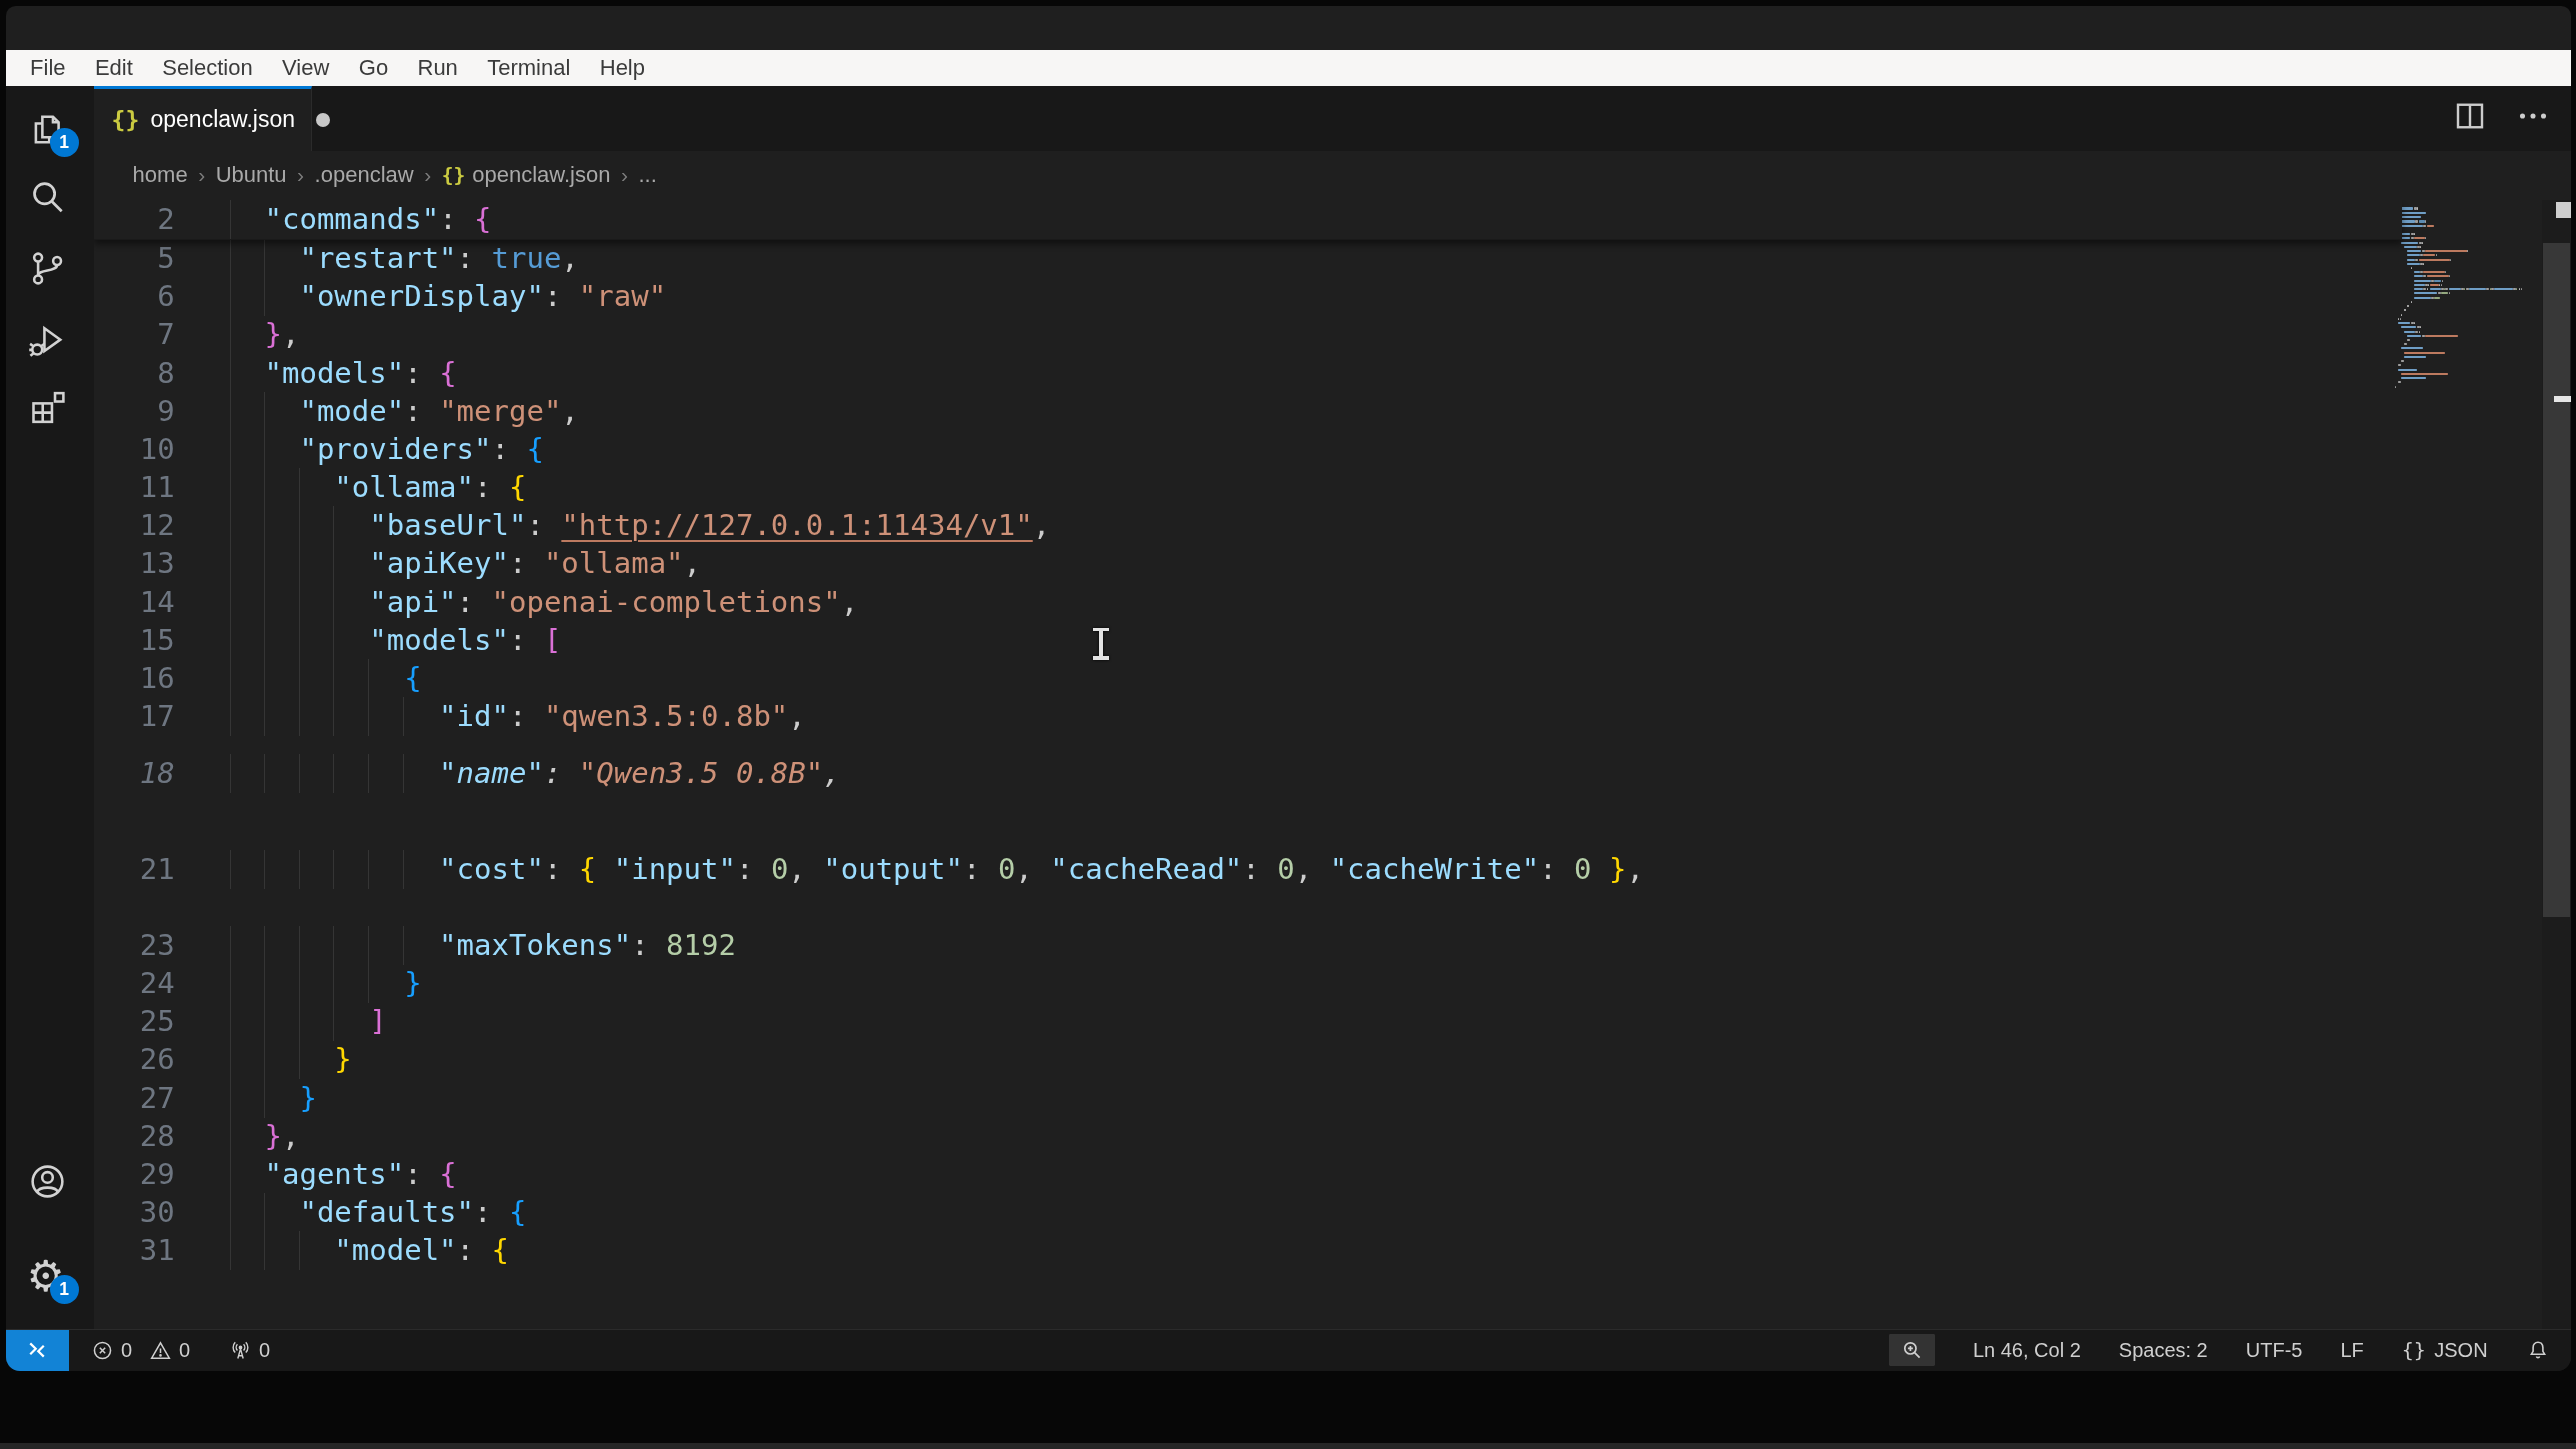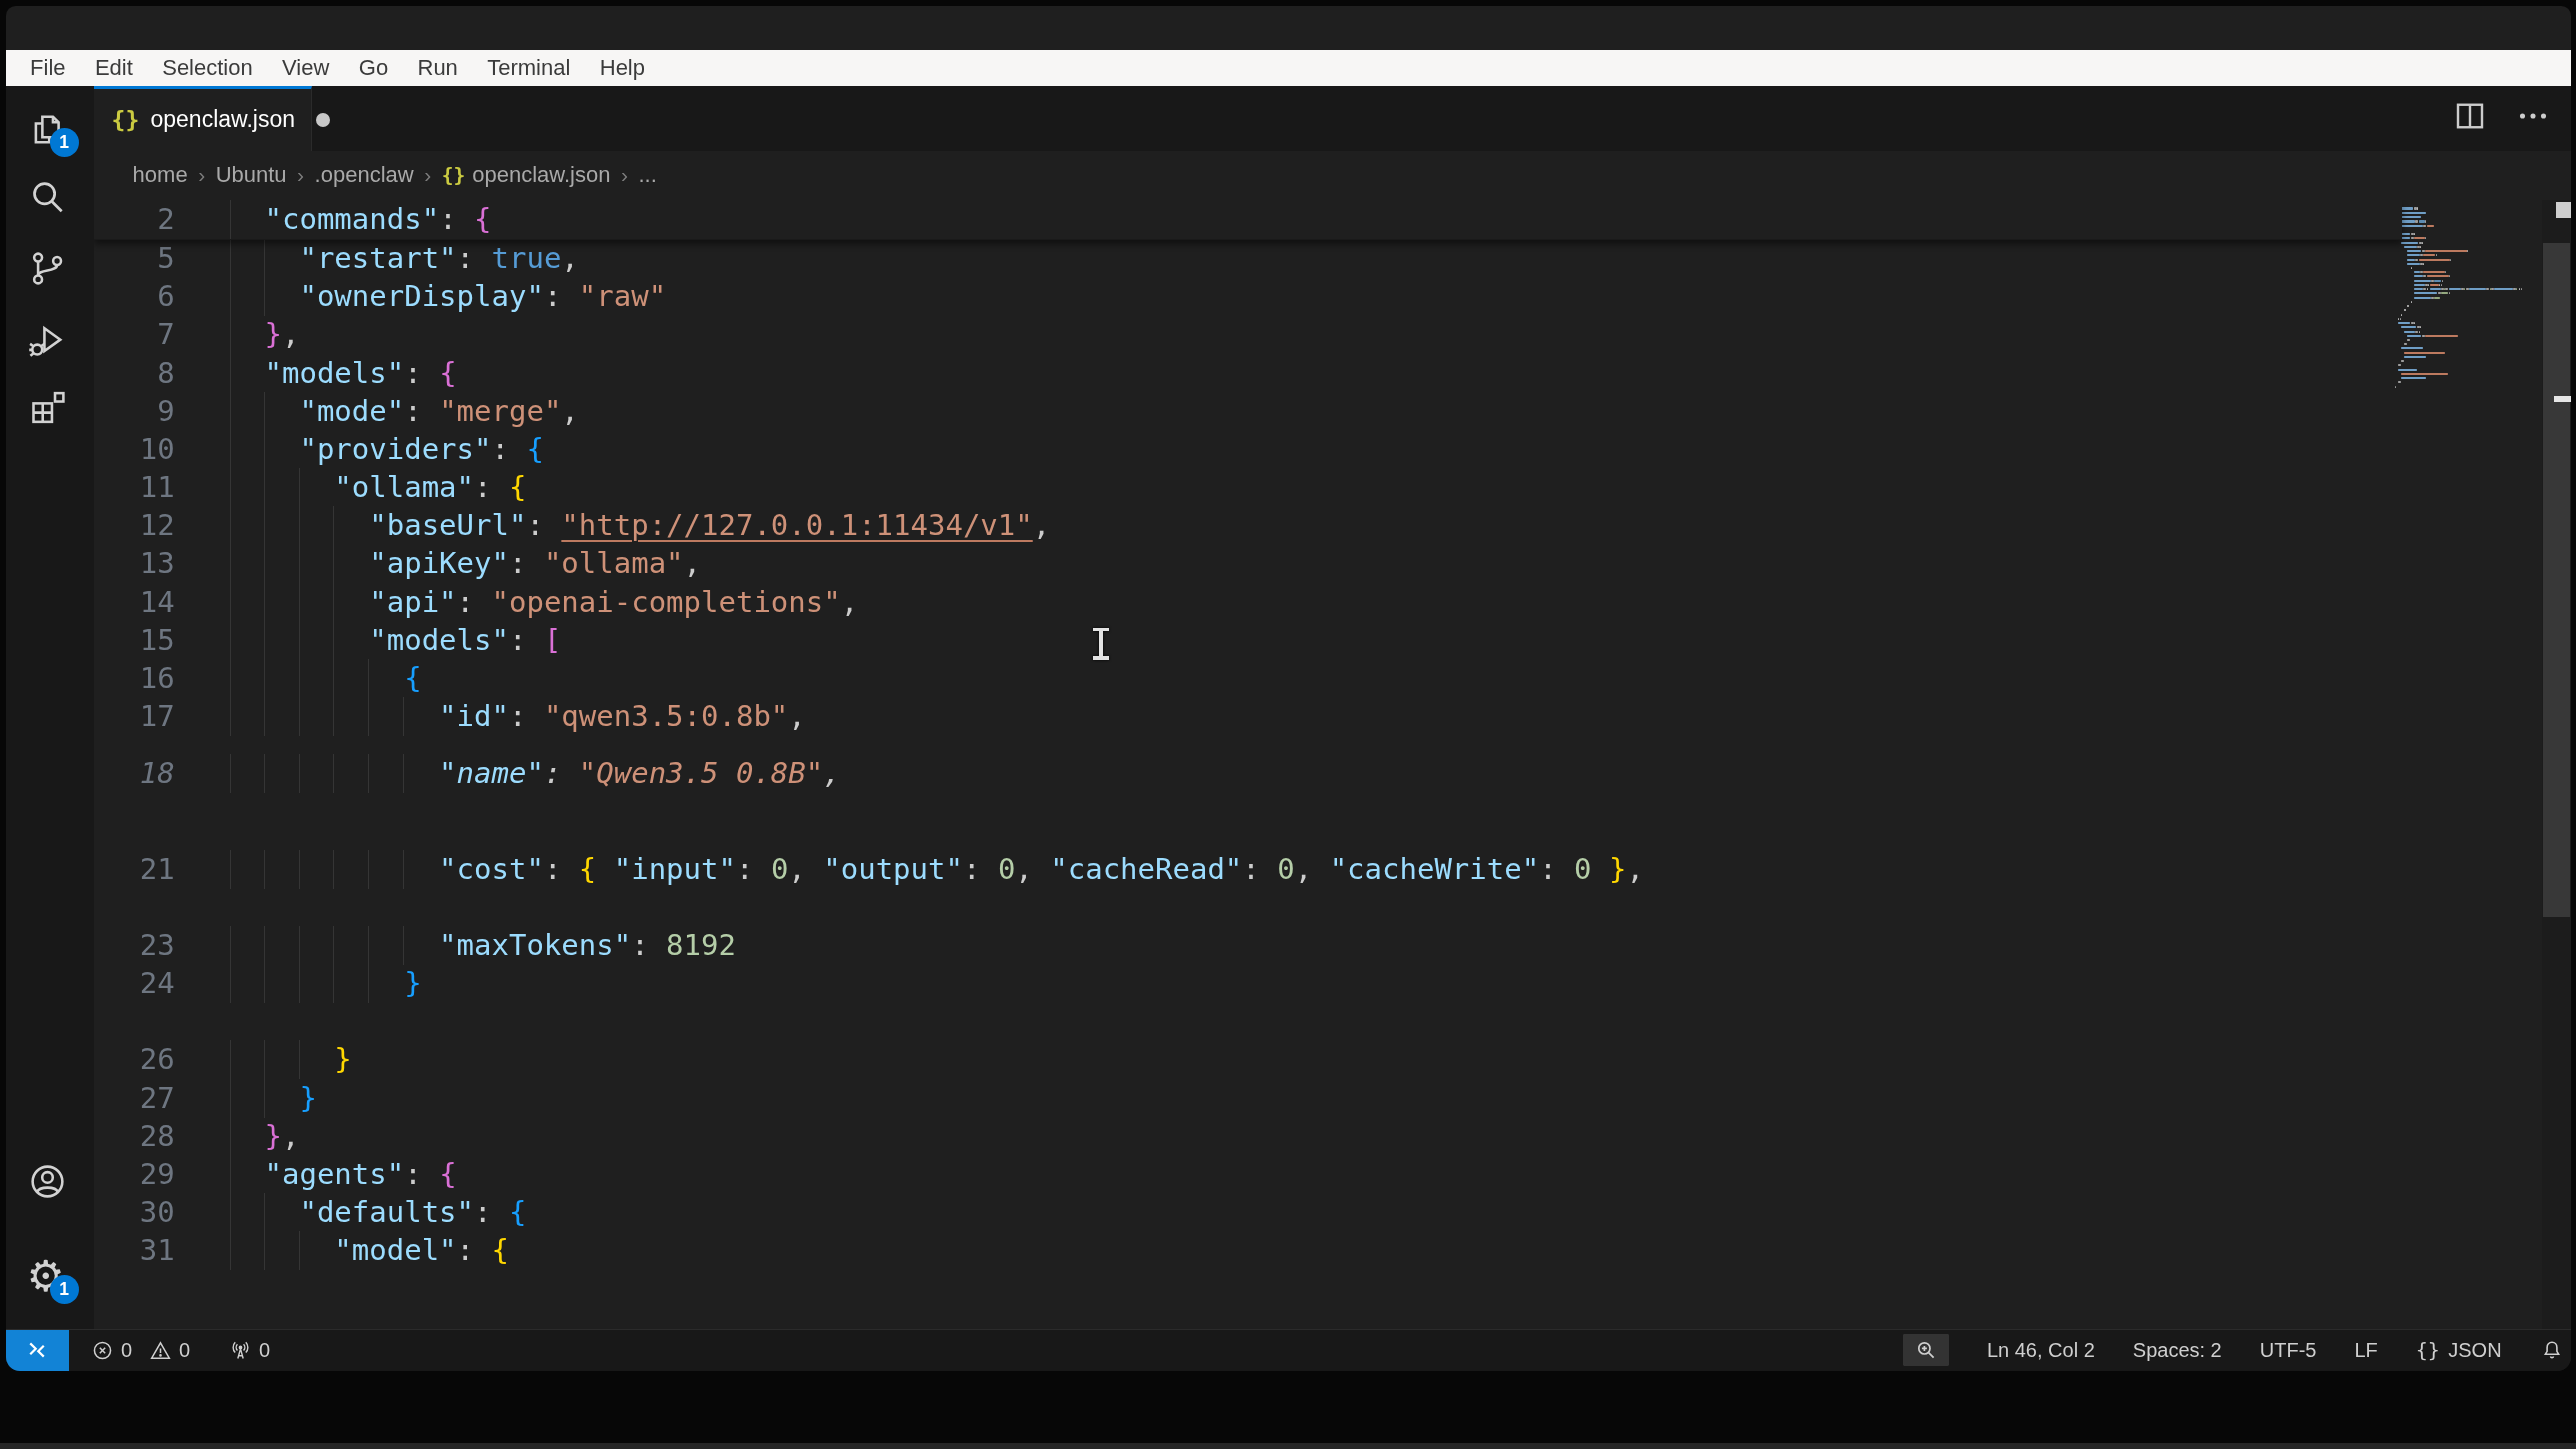--- a/index.html
+++ b/index.html
@@ -76,21 +76,21 @@
   .ibeam .cap{position:absolute;left:4.2px;width:16px;height:3.5px;background:#e3e3e3;}
   .ibeam .cap.t{top:0;} .ibeam .cap.b{bottom:0;}
 
   
   .statusbar{position:absolute;left:0;bottom:0;width:100%;height:41px;background:#181818;border-top:0.7px solid #2b2b2b;
              color:#cfcfcf;font-size:20px;display:flex;align-items:center;}
   .sb-remote{width:63px;height:100%;background:#1283d6;display:flex;align-items:center;justify-content:center;color:#fff;flex:none;}
   .sb-remote svg{width:28px;height:28px;}
   .sb-group{display:flex;align-items:center;gap:7px;margin-left:22.4px;}
   .sb-group svg{width:23px;height:23px;}
-  .sb-right{margin-left:auto;display:flex;align-items:center;gap:38px;padding-right:7px;}
+  .sb-right{margin-left:auto;display:flex;align-items:center;gap:38px;padding-right:21px;}
   .sb-item{display:flex;align-items:center;gap:8.4px;white-space:nowrap;}
   .zoombox{background:#333333;width:46px;height:32px;display:flex;align-items:center;justify-content:center;border-radius:1.4px;}
   .zoombox svg{width:24px;height:24px;}
   .sb-json-glyph{font-family:"DejaVu Sans Mono",monospace;font-size:20px;color:#cfcfcf;}
   svg{display:block;}
 </style>
 </head>
 <body>
 
 <div class="window">
@@ -463,20 +463,28 @@
           </div>
           <div class="crow" style="top: 764px;">
             <span class="ln">24</span>
             <div class="ig" style="left: 136px;"></div>
             <div class="ig" style="left: 170px;"></div>
             <div class="ig" style="left: 205px;"></div>
             <div class="ig" style="left: 239px;"></div>
             <div class="ig" style="left: 274px;"></div>
             <pre class="ctext"><span>          </span><span class="tk-g3">}</span></pre>
           </div>
+          <div class="crow" style="top: 802px;">
+            <span class="ln">25</span>
+            <div class="ig" style="left: 136px;"></div>
+            <div class="ig" style="left: 170px;"></div>
+            <div class="ig" style="left: 205px;"></div>
+            <div class="ig" style="left: 239px;"></div>
+            <pre class="ctext"><span>        </span><span class="tk-g2">]</span></pre>
+          </div>
           <div class="crow" style="top: 840px;">
             <span class="ln">26</span>
             <div class="ig" style="left: 136px;"></div>
             <div class="ig" style="left: 170px;"></div>
             <div class="ig" style="left: 205px;"></div>
             <pre class="ctext"><span>      </span><span class="tk-g1">}</span></pre>
           </div>
           <div class="crow" style="top: 879px;">
             <span class="ln">27</span>
             <div class="ig" style="left: 136px;"></div>

